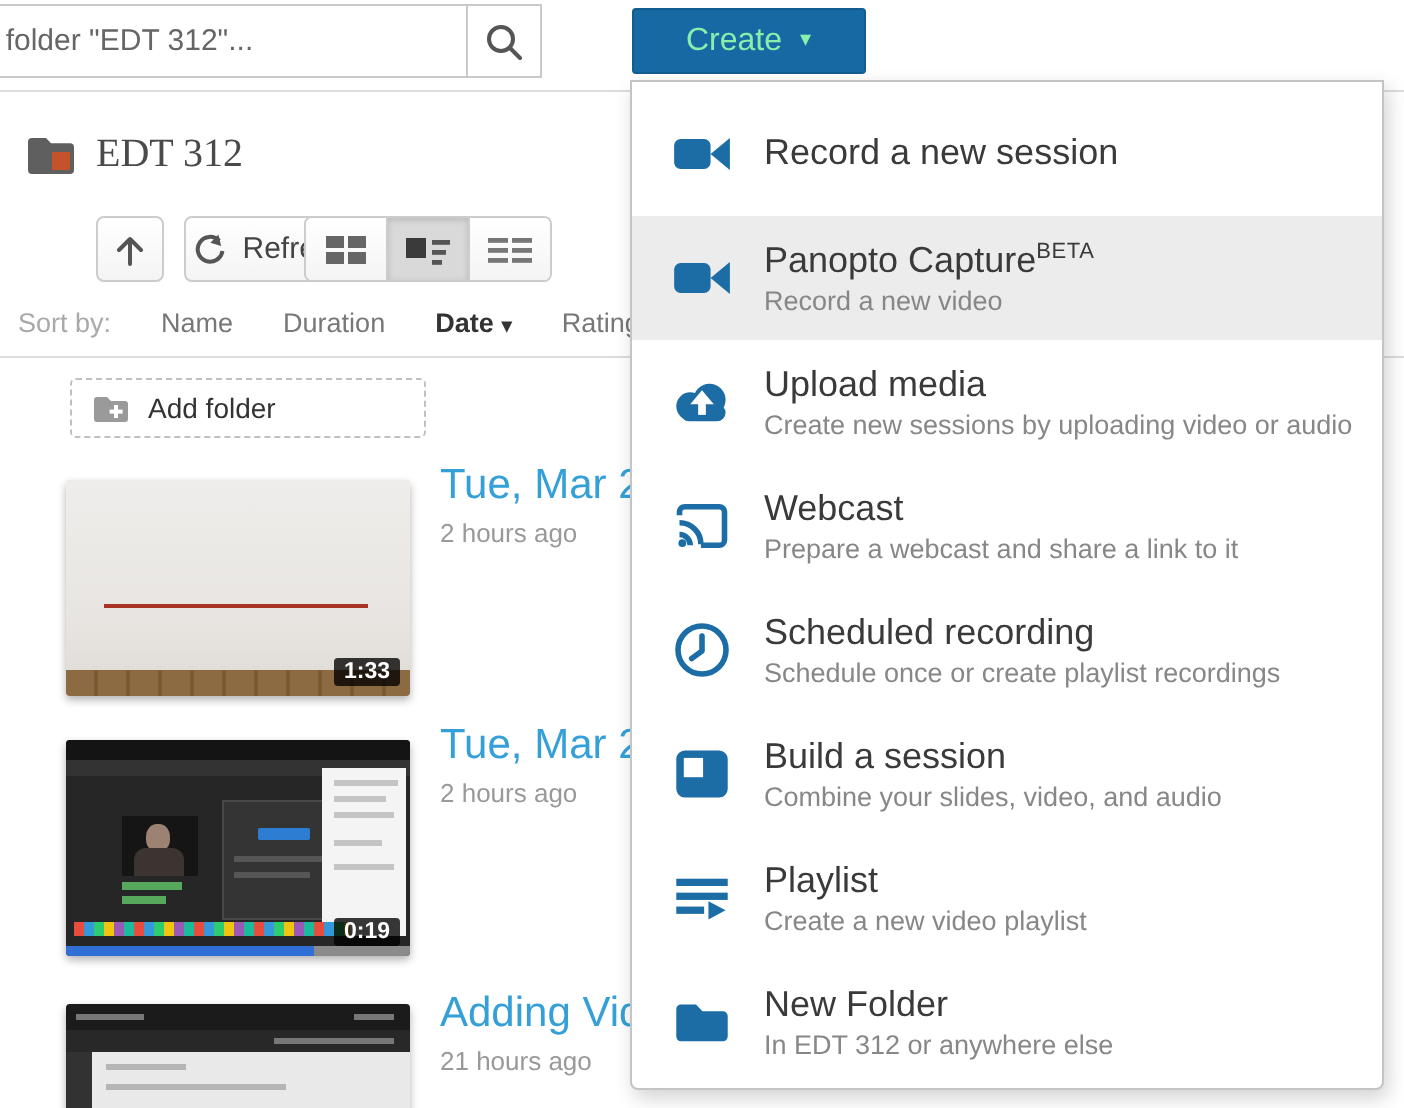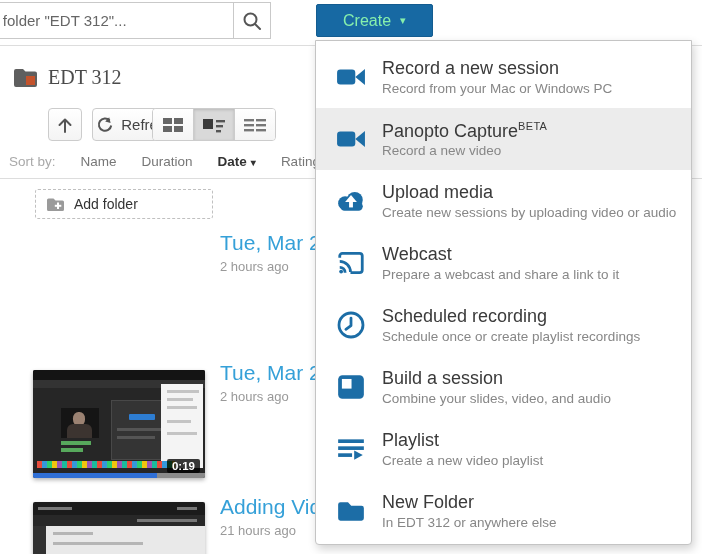--- a/index.html
+++ b/index.html
@@ -205,20 +205,26 @@
     <span>
       <svg class="icon-svg" width="19" height="15" viewBox="0 0 19 15">
         <path d="M1 3 a1.5 1.5 0 0 1 1.5-1.5 h5 l2 2 h7 A1.5 1.5 0 0 1 18 5 v7.5 a1.5 1.5 0 0 1 -1.5 1.5 h-14 A1.5 1.5 0 0 1 1 12.5 z" fill="#9a9a9a"></path>
         <rect x="11" y="5.5" width="2" height="6.5" fill="#fff"></rect>
           <rect x="8.8" y="7.8" width="6.5" height="2" fill="#fff"></rect>
       </svg>
     </span>
     <span>Add folder</span>
   </div>
 
+  <div class="thumb" style="top:240px;">
+    <div class="t1-wall"></div>
+    <div class="t1-line"></div>
+    <div class="t1-floor"></div>
+    <span class="dur">1:33</span>
+  </div>
   <div class="v-title" style="top:231px;">Tue, Mar 2</div>
   <div class="v-sub" style="top:259px;">2 hours ago</div>
 
   <div class="thumb" style="top:370px;">
     <div class="t2-bg"></div>
     <div class="t2-top"></div>
     <div class="t2-top2"></div>
     <div class="t2-dlg"></div>
     <div class="t2-dlg-btn"></div>
     <div class="t2-dlg-l1"></div>
@@ -260,21 +266,20 @@
   <div class="menu" id="create-menu">
       <div class="menu-item">
       <span class="mi-icon">
           <svg class="icon-svg" width="30" height="30" viewBox="0 0 28 28">
             <rect x="1" y="7" width="17" height="14" rx="3" fill="#1c6da6"></rect>
             <polygon points="27,6.5 27,21.5 18,14" fill="#1c6da6"></polygon>
           </svg>
         </span>
       <span class="mi-text">
         <div class="mi-title"><span class="mi-title-text">Record a new session</span></div>
-        <div class="mi-sub">Record from your Mac or Windows PC</div>
       </span>
     </div>
       <div class="menu-item highlighted">
       <span class="mi-icon">
           <svg class="icon-svg" width="30" height="30" viewBox="0 0 28 28">
             <rect x="1" y="7" width="17" height="14" rx="3" fill="#1c6da6"></rect>
             <polygon points="27,6.5 27,21.5 18,14" fill="#1c6da6"></polygon>
           </svg>
         </span>
       <span class="mi-text">

